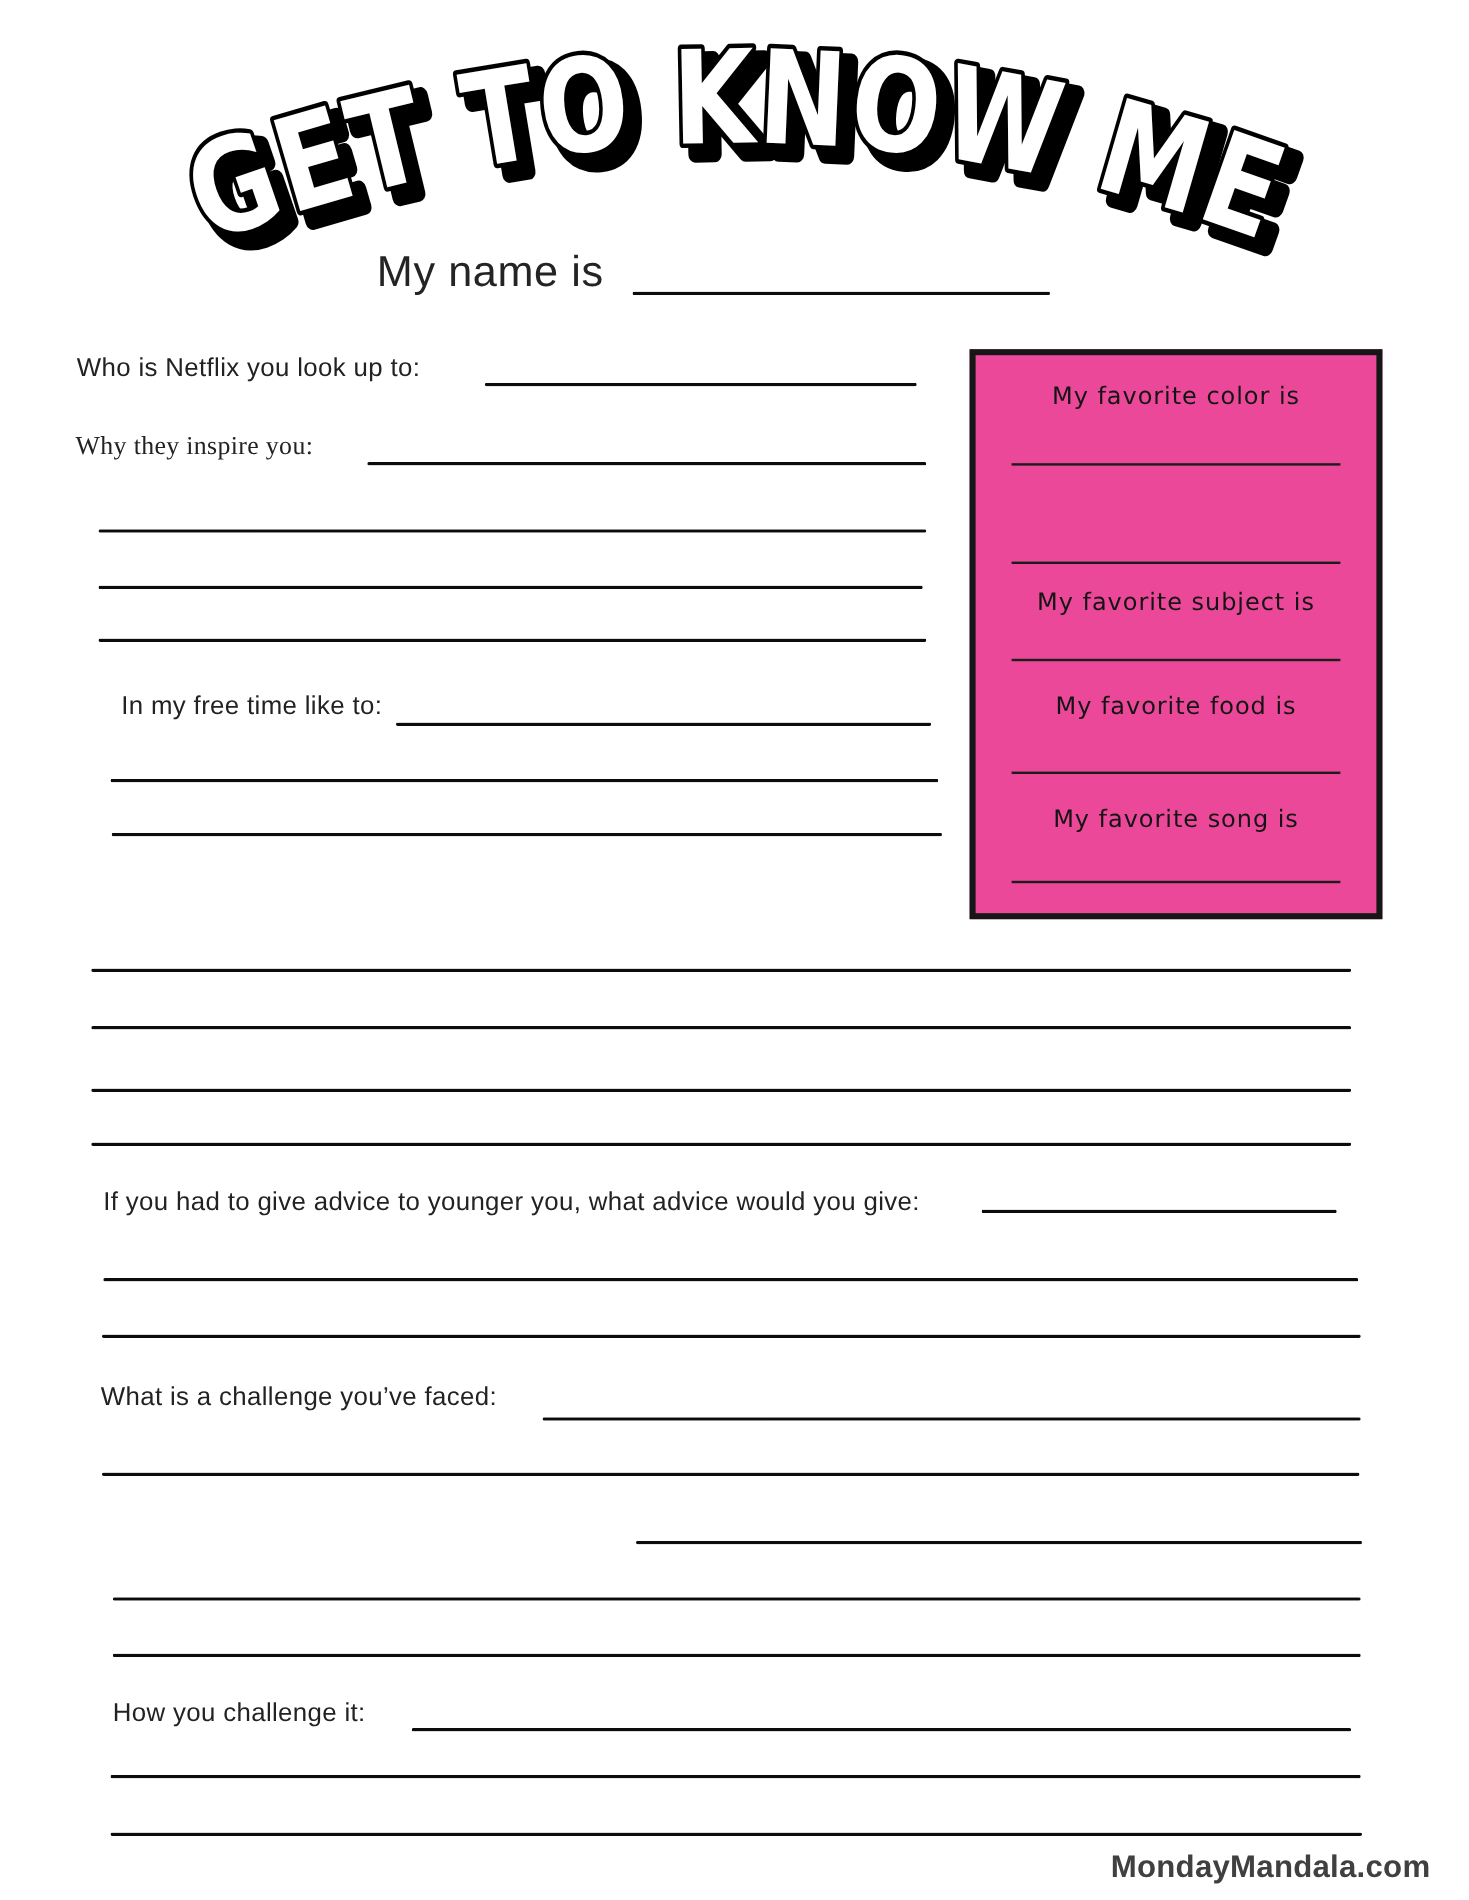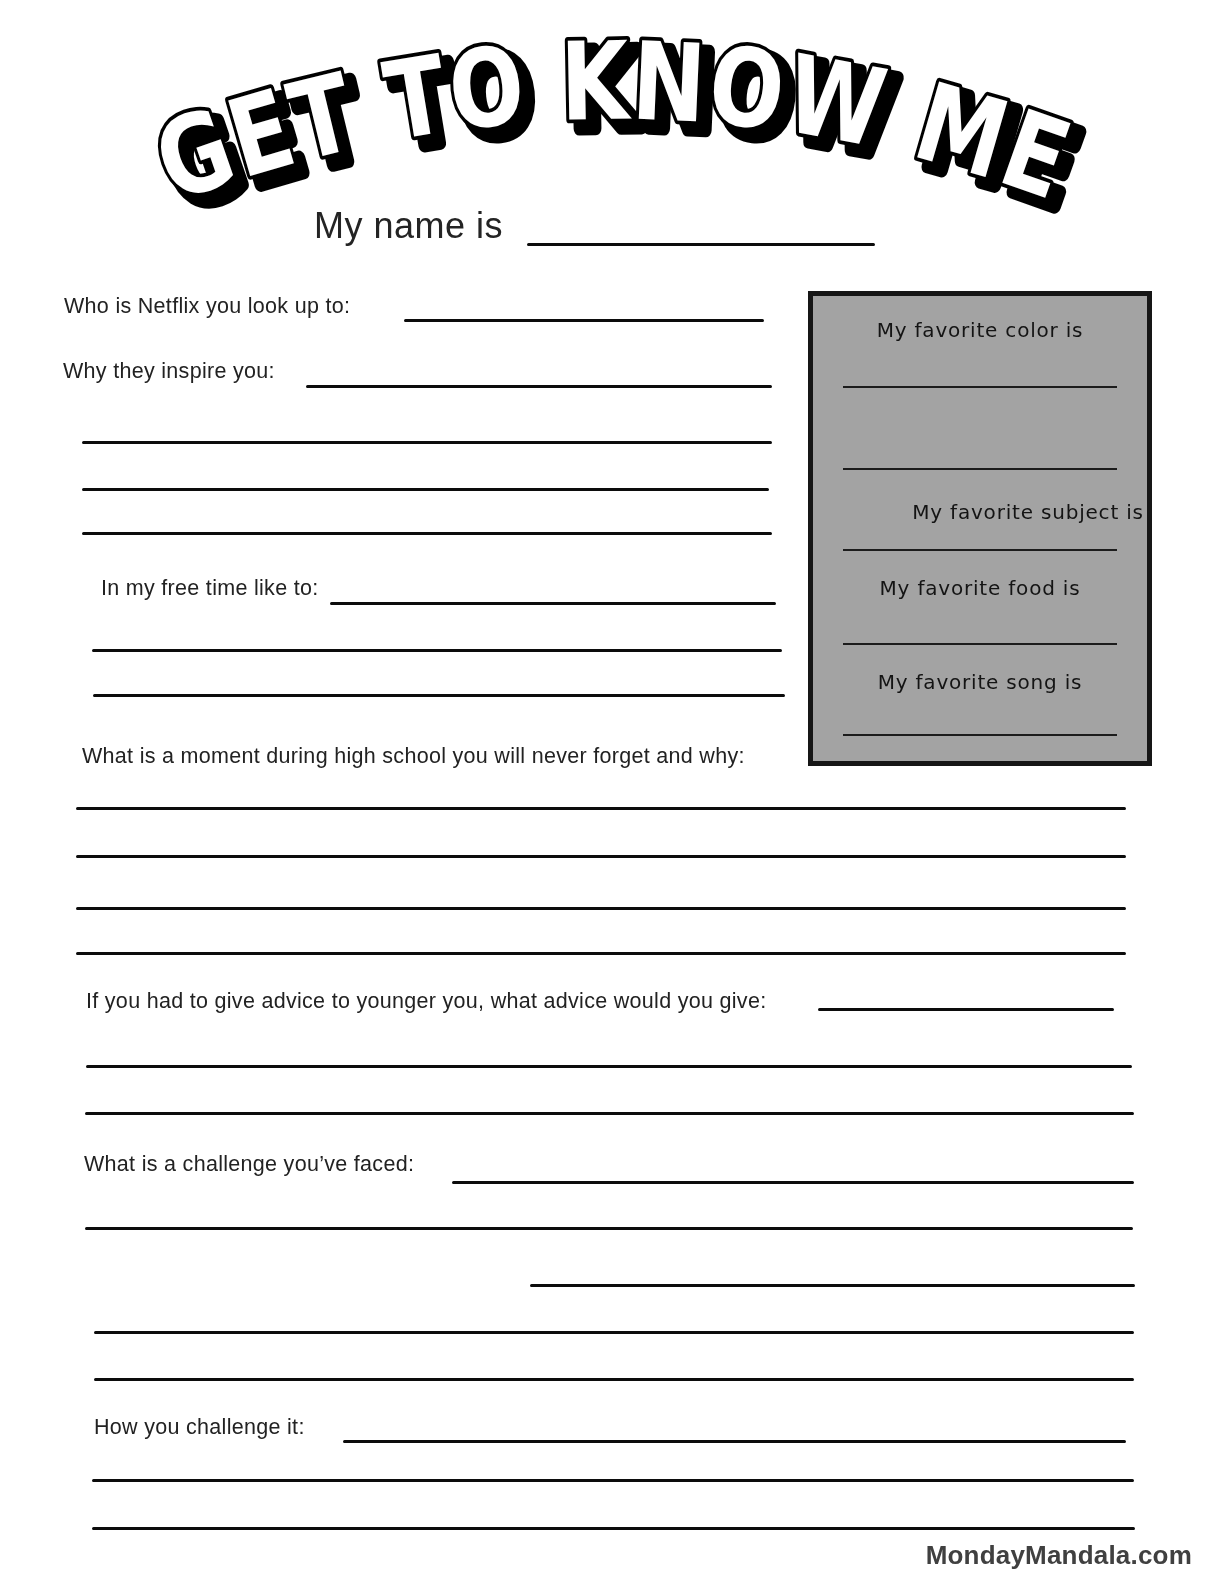--- a/index.html
+++ b/index.html
@@ -8,21 +8,21 @@
     overflow:hidden;font-family:"Liberation Sans","DejaVu Sans",sans-serif;color:#1b1b1b;
   }
   .lbl{
     position:absolute;font-size:21.5px;letter-spacing:0.3px;white-space:nowrap;
     color:#222;font-weight:400;
   }
   .name-lbl{position:absolute;font-size:36px;letter-spacing:0.5px;white-space:nowrap;color:#242424;}
   .write{position:absolute;height:0;border-top:3px solid #0c0c0c;border-radius:2px;}
   .rule{position:absolute;height:0;border-top:3.5px solid #0c0c0c;border-radius:2px;}
   .fav-box{position:absolute;left:808px;top:291px;width:344px;height:475px;
-    border:5px solid #161616;background:#a3a3a3;box-sizing:border-box;}
+    border:5px solid #161616;background:#ec4899;box-sizing:border-box;}
   .fav-lbl{position:absolute;width:100%;text-align:center;
     font-family:"DejaVu Sans","Liberation Sans",sans-serif;font-size:20px;
     letter-spacing:0.8px;color:#141414;white-space:nowrap;}
   .fav-line{position:absolute;left:30px;width:274px;height:0;border-top:2px solid #1c1c1c;}
   .footer-brand{position:absolute;left:900px;top:1540px;width:292px;text-align:right;
     font-size:26px;font-weight:700;letter-spacing:0.2px;color:#404040;}
   .title-wrap{position:absolute;left:135px;top:28px;width:960px;height:200px;}
   .title-wrap svg{display:block;width:100%;height:100%;overflow:visible;}
   .title-txt{
     font-family:"DejaVu Sans","Liberation Sans",sans-serif;font-weight:700;
@@ -49,44 +49,43 @@
       </text>
     </svg>
   </div>
 
   <div class="name-lbl" style="left:314px;top:205px;">My name is</div>
   <div class="write" style="left:527px;top:243px;width:348px;"></div>
 
   <div class="lbl" style="left:64px;top:294px;">Who is Netflix you look up to:</div>
   <div class="write" style="left:404px;top:319px;width:360px;"></div>
 
-  <div class="lbl" style="left:63px;top:359px;">Why they inspire you:</div>
+  <div class="lbl" style="left:63px;top:359px;font-family:Liberation Serif, serif;">Why they inspire you:</div>
   <div class="write" style="left:306px;top:385px;width:466px;"></div>
   <div class="rule" style="left:82px;top:441px;width:690px;"></div>
   <div class="rule" style="left:82px;top:488px;width:687px;"></div>
   <div class="rule" style="left:82px;top:532px;width:690px;"></div>
 
   <div class="lbl" style="left:85px;top:576px;margin-left:16px;">In my free time like to:</div>
   <div class="write" style="left:330px;top:602px;width:446px;"></div>
   <div class="rule" style="left:92px;top:649px;width:690px;"></div>
   <div class="rule" style="left:93px;top:694px;width:692px;"></div>
 
   <div class="fav-box">
     <div class="fav-lbl" style="top:22px;">My favorite color is</div>
     <div class="fav-line" style="top:90px;"></div>
     <div class="fav-line" style="top:172px;"></div>
-    <div class="fav-lbl" style="top:204px;padding-left:48px;">My favorite subject is</div>
+    <div class="fav-lbl" style="top:193px;">My favorite subject is</div>
     <div class="fav-line" style="top:253px;"></div>
     <div class="fav-lbl" style="top:280px;">My favorite food is</div>
     <div class="fav-line" style="top:347px;"></div>
     <div class="fav-lbl" style="top:374px;">My favorite song is</div>
     <div class="fav-line" style="top:438px;"></div>
   </div>
 
-  <div class="lbl" style="left:82px;top:744px;">What is a moment during high school you will never forget and why:</div>
   <div class="rule" style="left:76px;top:807px;width:1050px;"></div>
   <div class="rule" style="left:76px;top:855px;width:1050px;"></div>
   <div class="rule" style="left:76px;top:907px;width:1050px;"></div>
   <div class="rule" style="left:76px;top:952px;width:1050px;"></div>
 
   <div class="lbl" style="left:86px;top:989px;">If you had to give advice to younger you, what advice would you give:</div>
   <div class="write" style="left:818px;top:1008px;width:296px;"></div>
   <div class="rule" style="left:86px;top:1065px;width:1046px;"></div>
   <div class="rule" style="left:85px;top:1112px;width:1049px;"></div>
 

